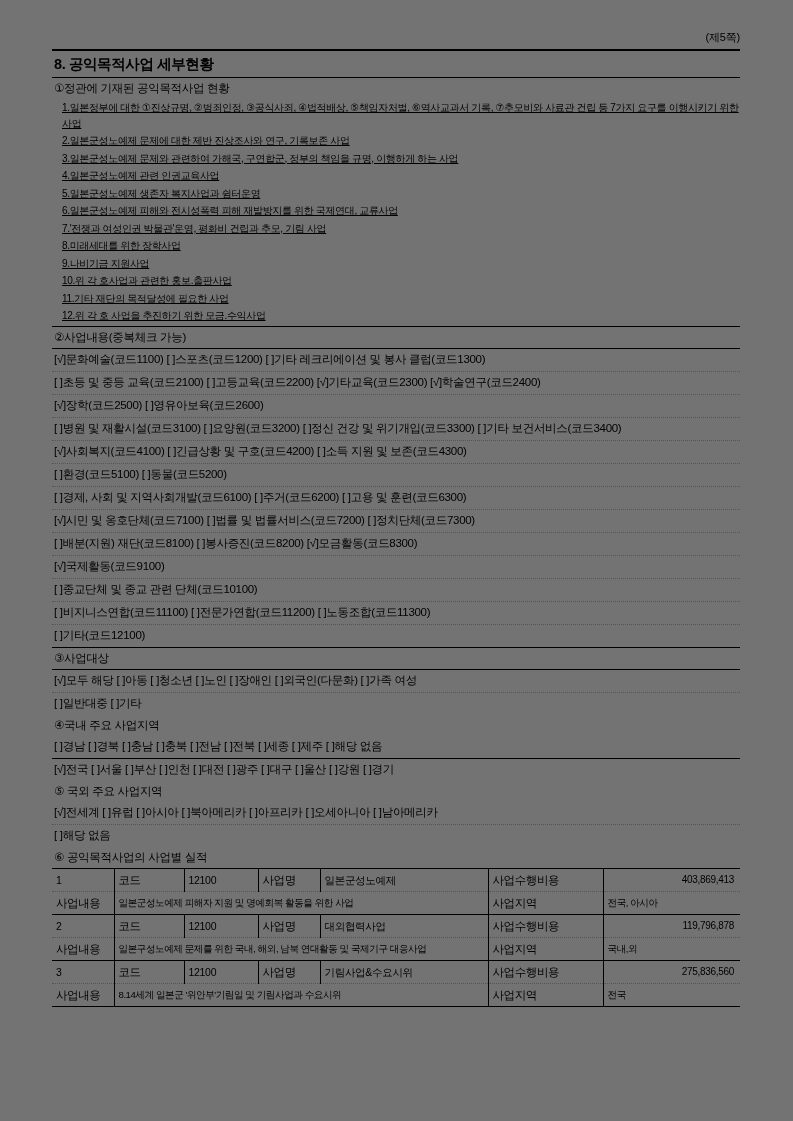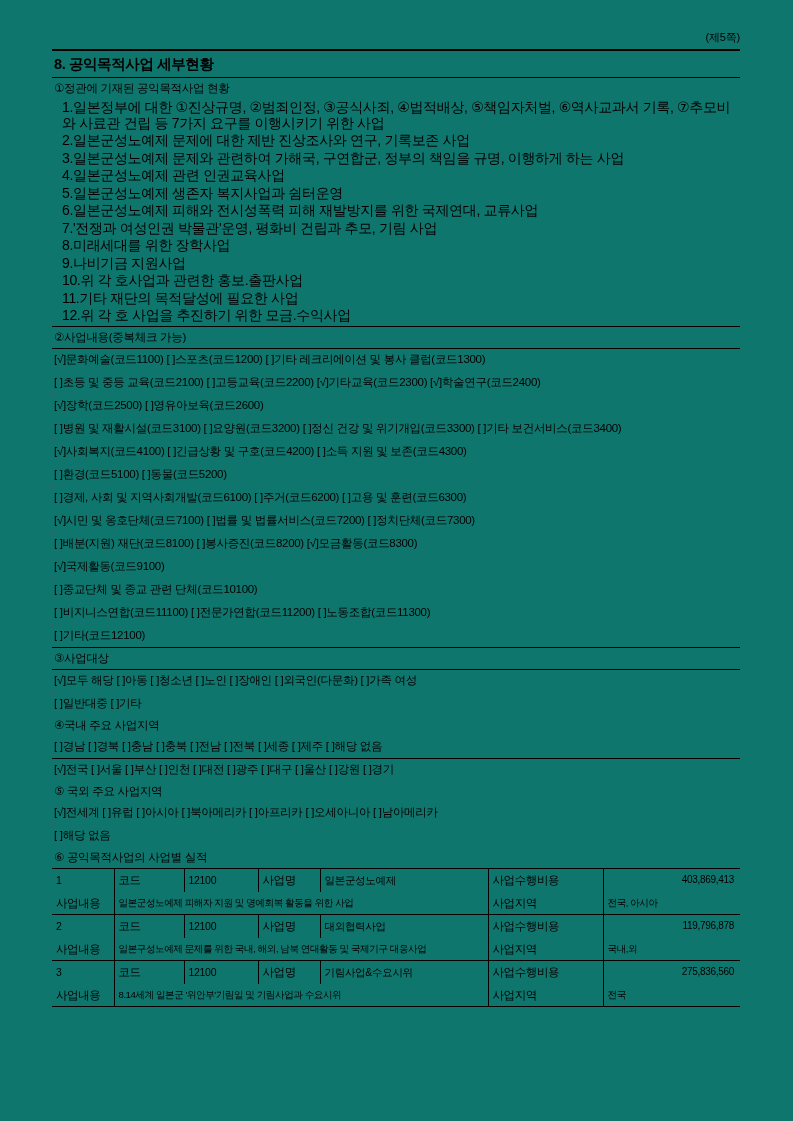--- a/index.html
+++ b/index.html
@@ -10,21 +10,21 @@
   body {
     font-family: "Liberation Sans", "DejaVu Sans", sans-serif;
     color: #000000;
     -webkit-font-smoothing: none;
   }
   .page {
     position: relative;
     width: 793px;
     height: 1121px;
     margin: 0 auto;
-    background: #0f766e;
+    background: #737373;
     box-sizing: border-box;
     padding: 0;
     overflow: hidden;
   }
   .content {
     position: absolute;
     left: 52px;
     top: 30px;
     width: 688px;
   }
@@ -58,24 +58,25 @@
     letter-spacing: -0.3px;
   }
   .sec-head.no-border { border-bottom: none; }
 
   
   .list-block {
     border-bottom: 1.4px solid #000;
     padding-bottom: 1px;
   }
   .list-item {
-    font-size: 14px;
+    font-size: 10px;
     line-height: 15.5px;
     padding: 1px 0 1px 10px;
     letter-spacing: -0.35px;
+    text-decoration: underline;
   }
 
   
   .check-block {
     border-top: 1px solid #000;
   }
   .check-row {
     font-size: 11.5px;
     line-height: 17px;
     padding: 2.5px 0 2.5px 2px;

